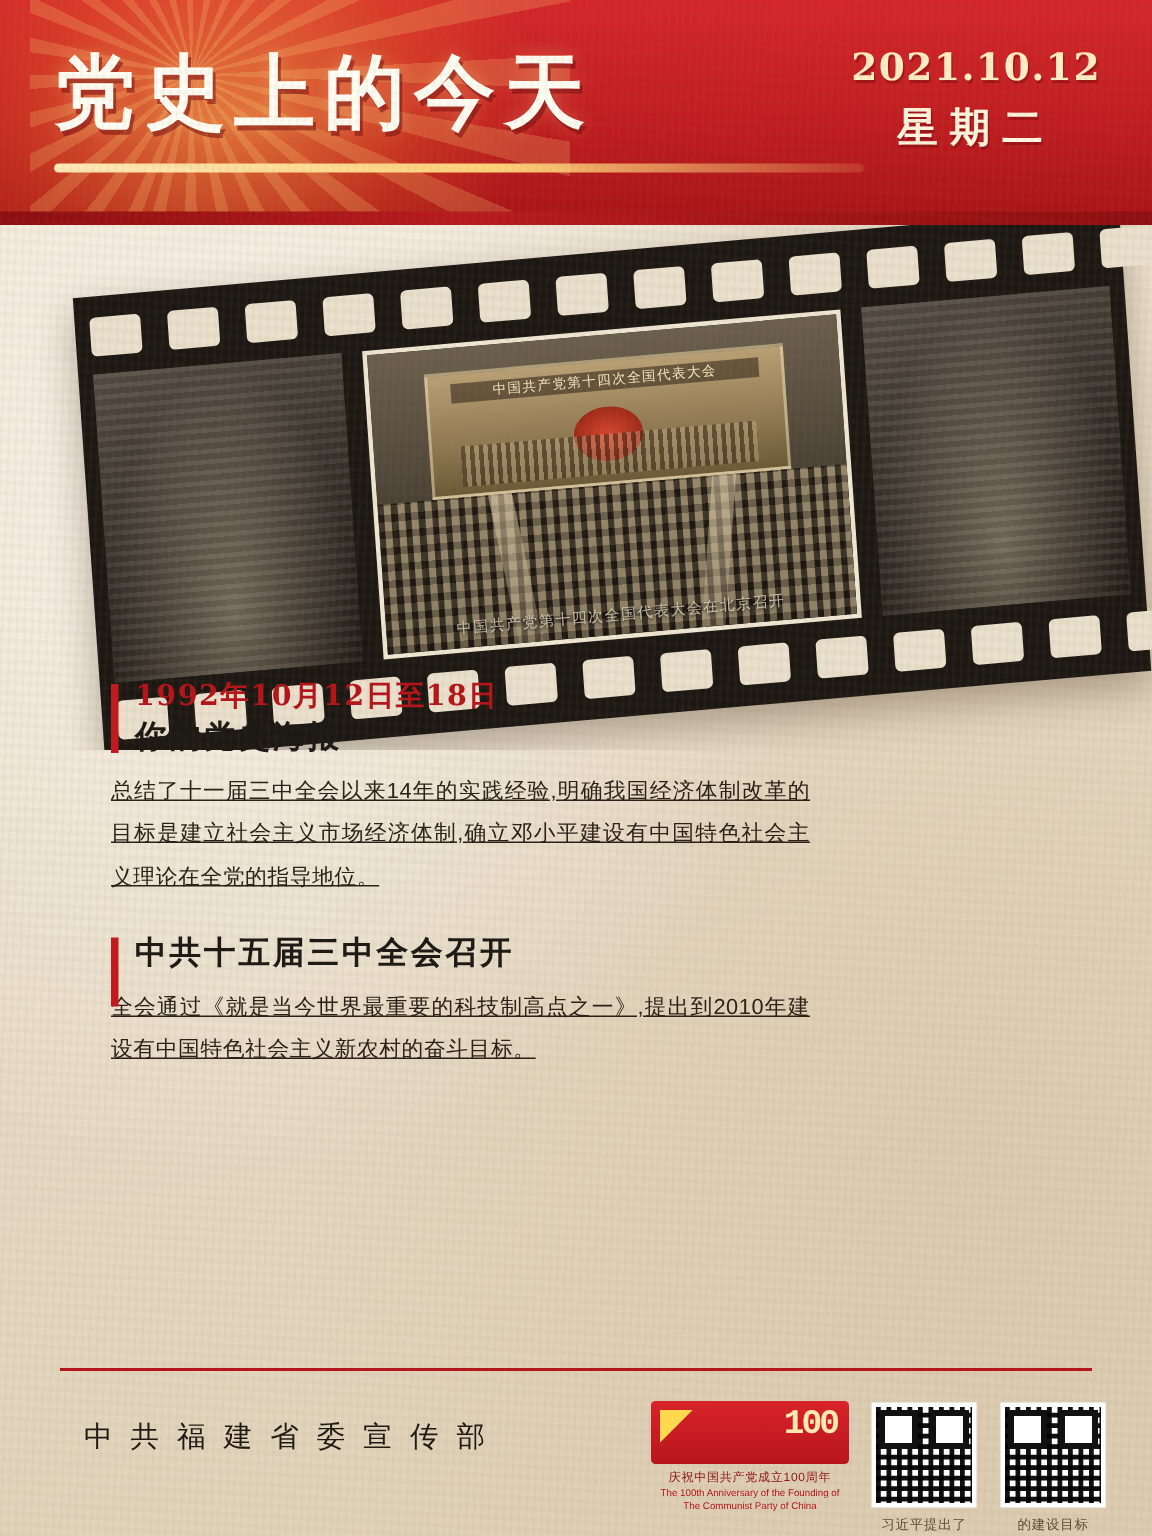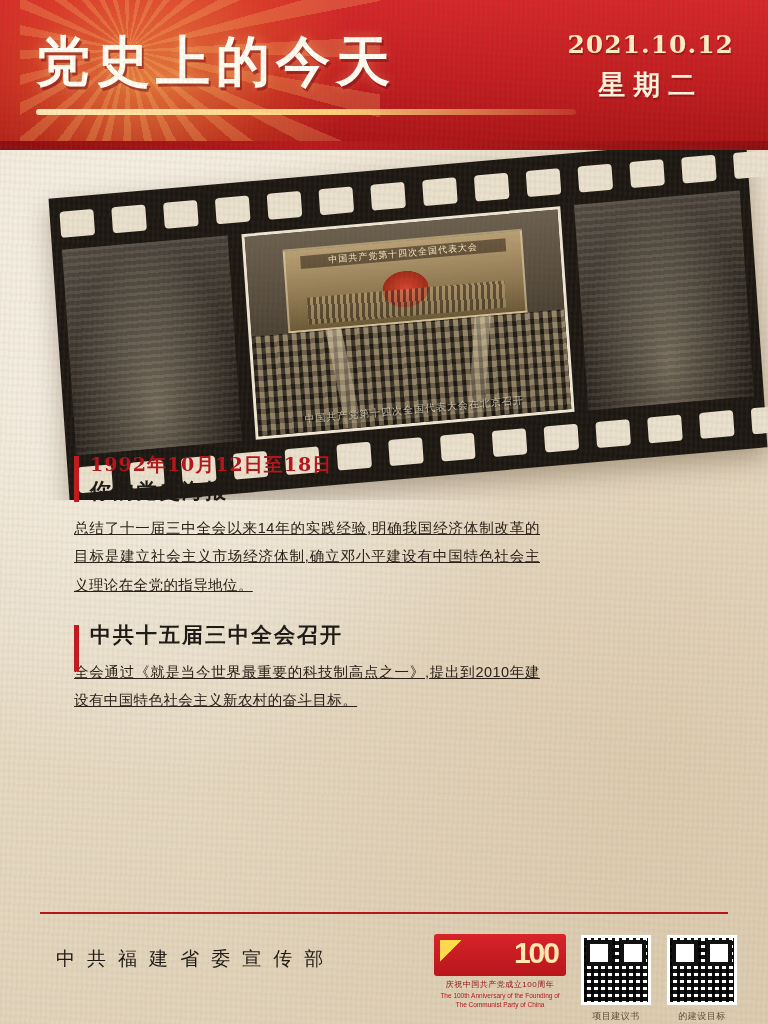--- a/index.html
+++ b/index.html
@@ -245,22 +245,22 @@
     overflow: hidden;
   }
   .badge-art .flagicon {
     position: absolute; left: 6px; top: 6px; width: 26px; height: 22px;
     background:
       radial-gradient(circle at 30% 40%, #ffd84d 0 3px, rgba(255,216,77,0) 4px),
       linear-gradient(135deg, #ffd84d 0%, #ffd84d 45%, rgba(255,216,77,0) 46%);
   }
   .badge-art .num100 {
     position: absolute; right: 8px; top: 2px;
-    font-family: Liberation Sans, sans-serif;
-    font-size: 30px; font-weight: bold; color: #ffe9b0;
+    font-family: Liberation Mono, monospace;
+    font-size: 23px; font-weight: bold; color: #ffe9b0;
     letter-spacing: -2px;
   }
   .badge-cn {
     font-size: 8px; color: #8d1114; margin-top: 3px; letter-spacing: 0.5px;
   }
   .badge-en {
     font-size: 6.5px; color: #b3161b; line-height: 1.35; margin-top: 2px;
   }
   .qr {
     width: 72px; height: 72px;
@@ -404,21 +404,21 @@
           <div class="num100">100</div>
         </div>
         <div class="badge-cn">庆祝中国共产党成立100周年</div>
         <div class="badge-en">The 100th Anniversary of the Founding of The Communist Party of China</div>
       </div>
 
       <div class="qr-block">
         <div class="qr qr-blue">
           <div class="qr-inner"></div>
         </div>
-        <div class="qr-label">项目建议书</div>
+        <div class="qr-label">习近平提出了</div>
       </div>
 
       <div class="qr-block">
         <div class="qr">
           <div class="qr-inner"></div>
         </div>
         <div class="qr-label">的建设目标</div>
       </div>
 
     </div>

